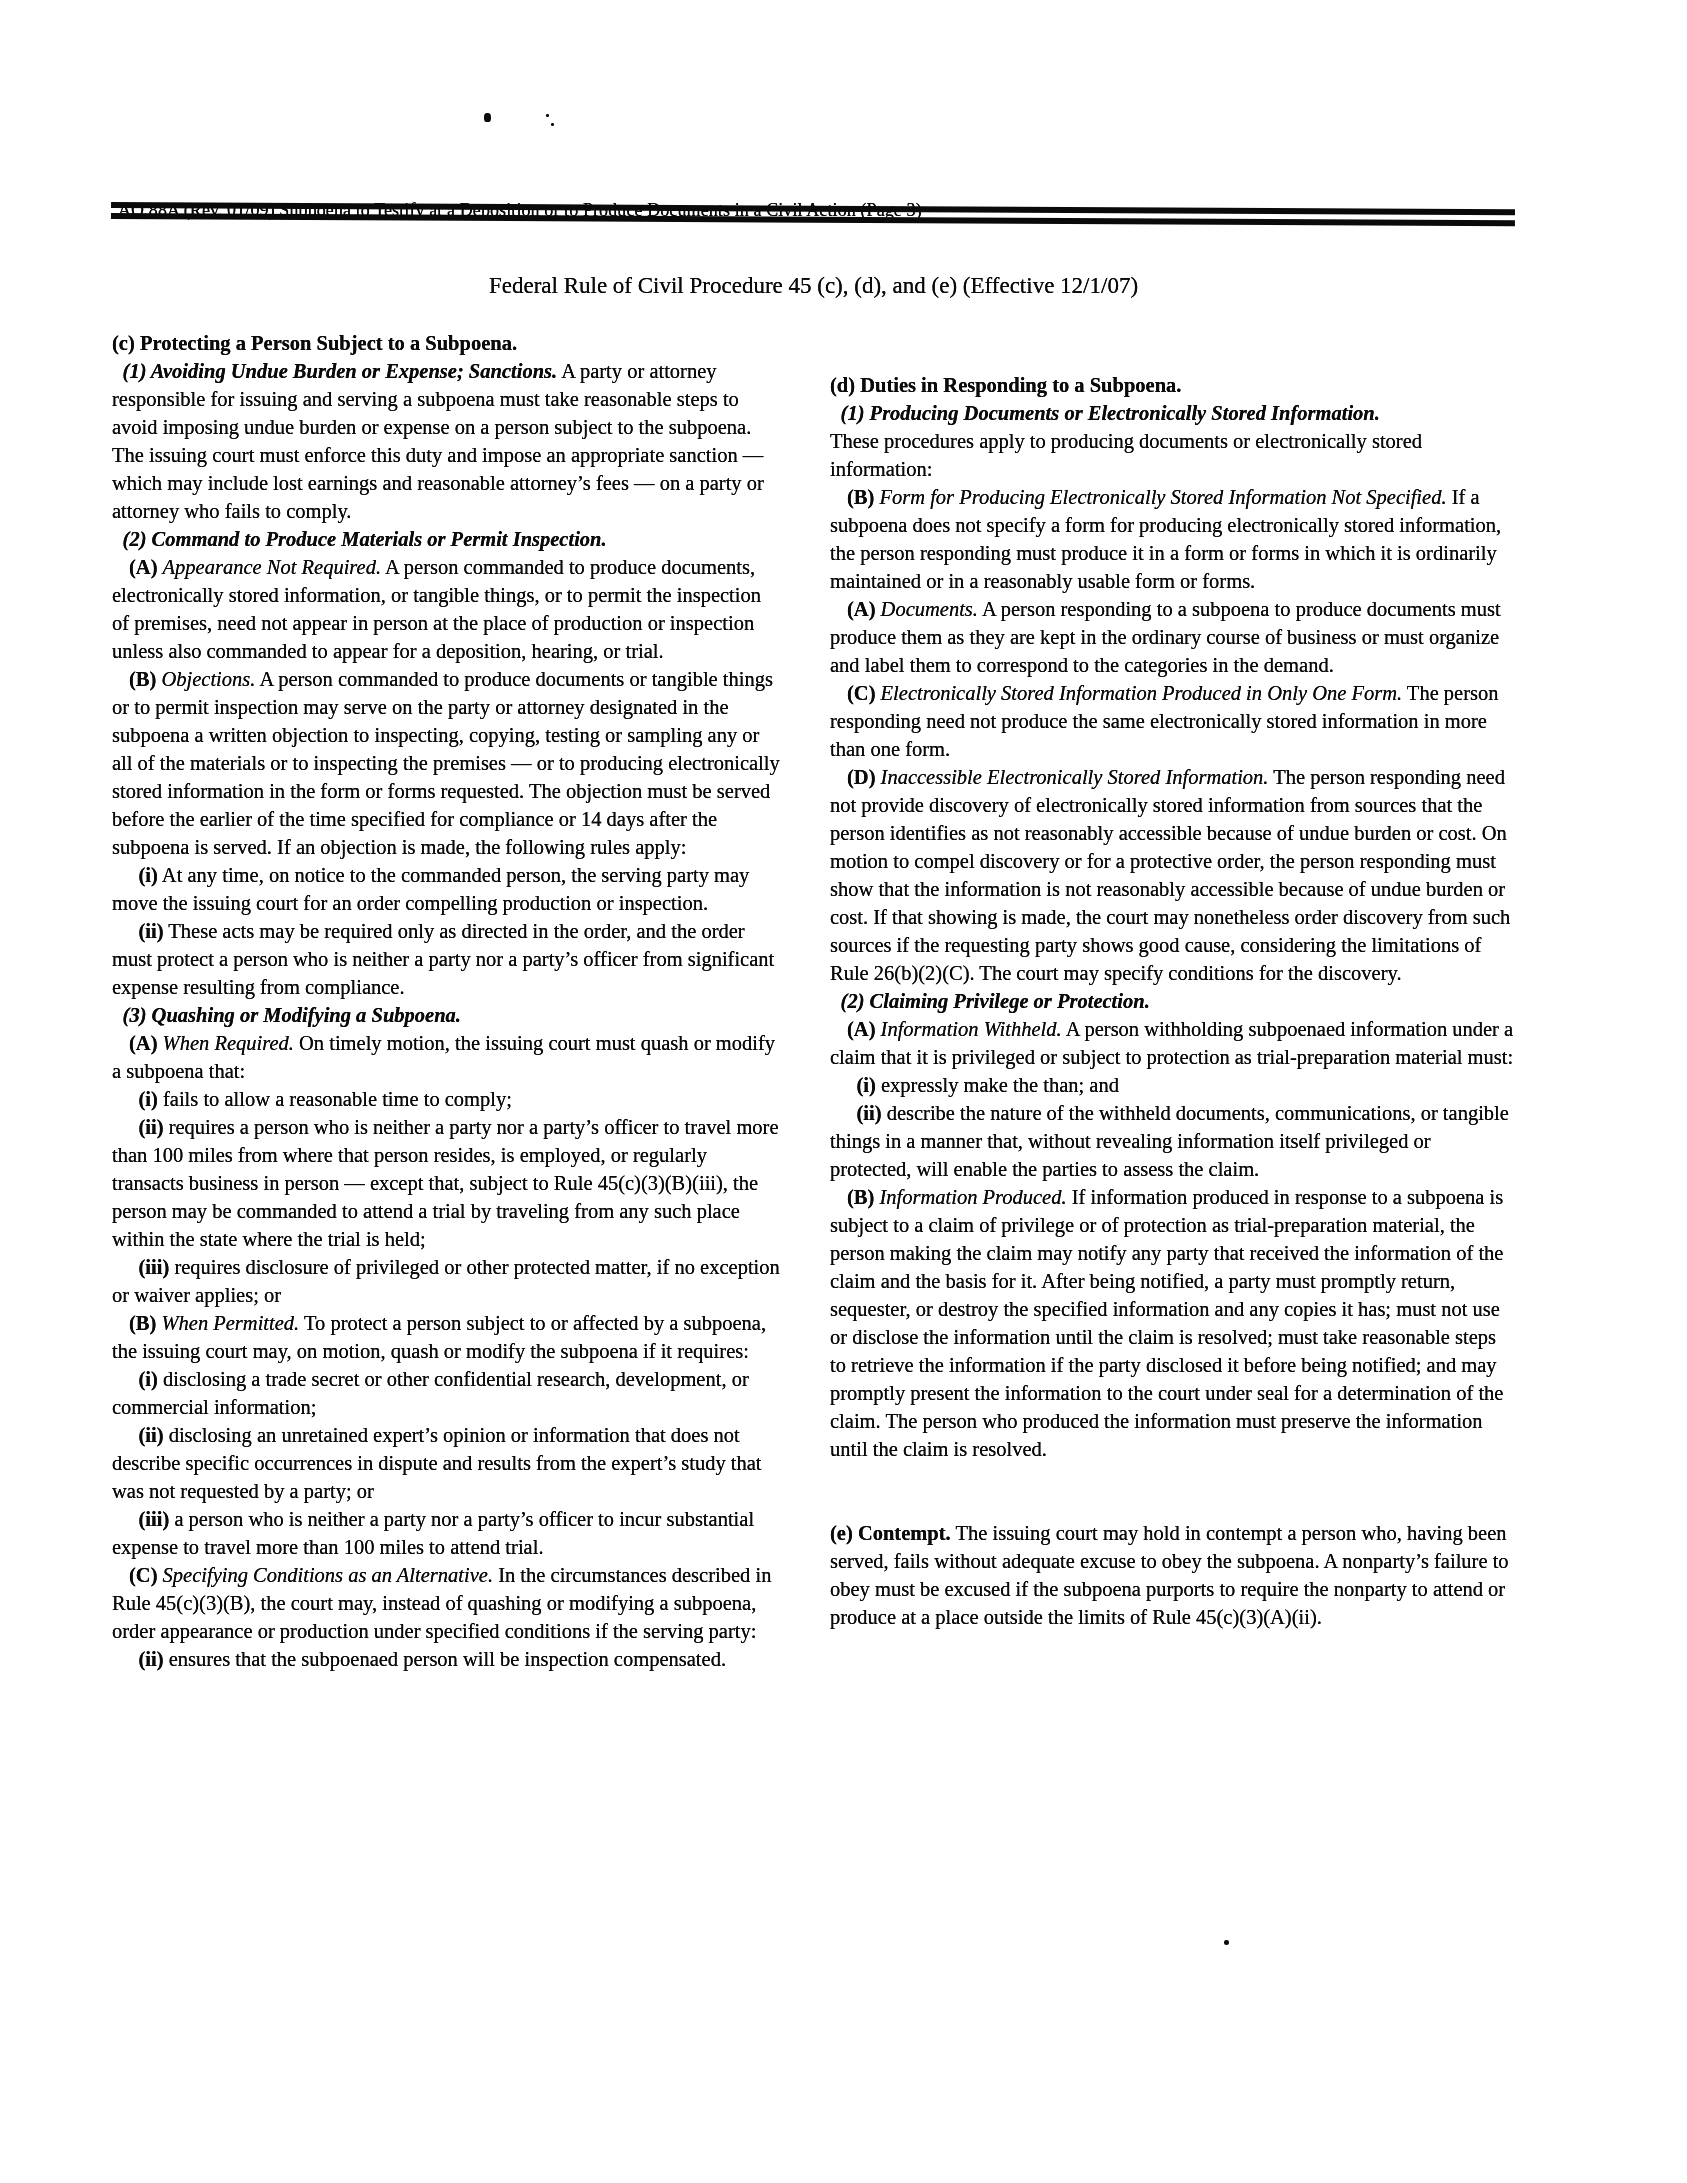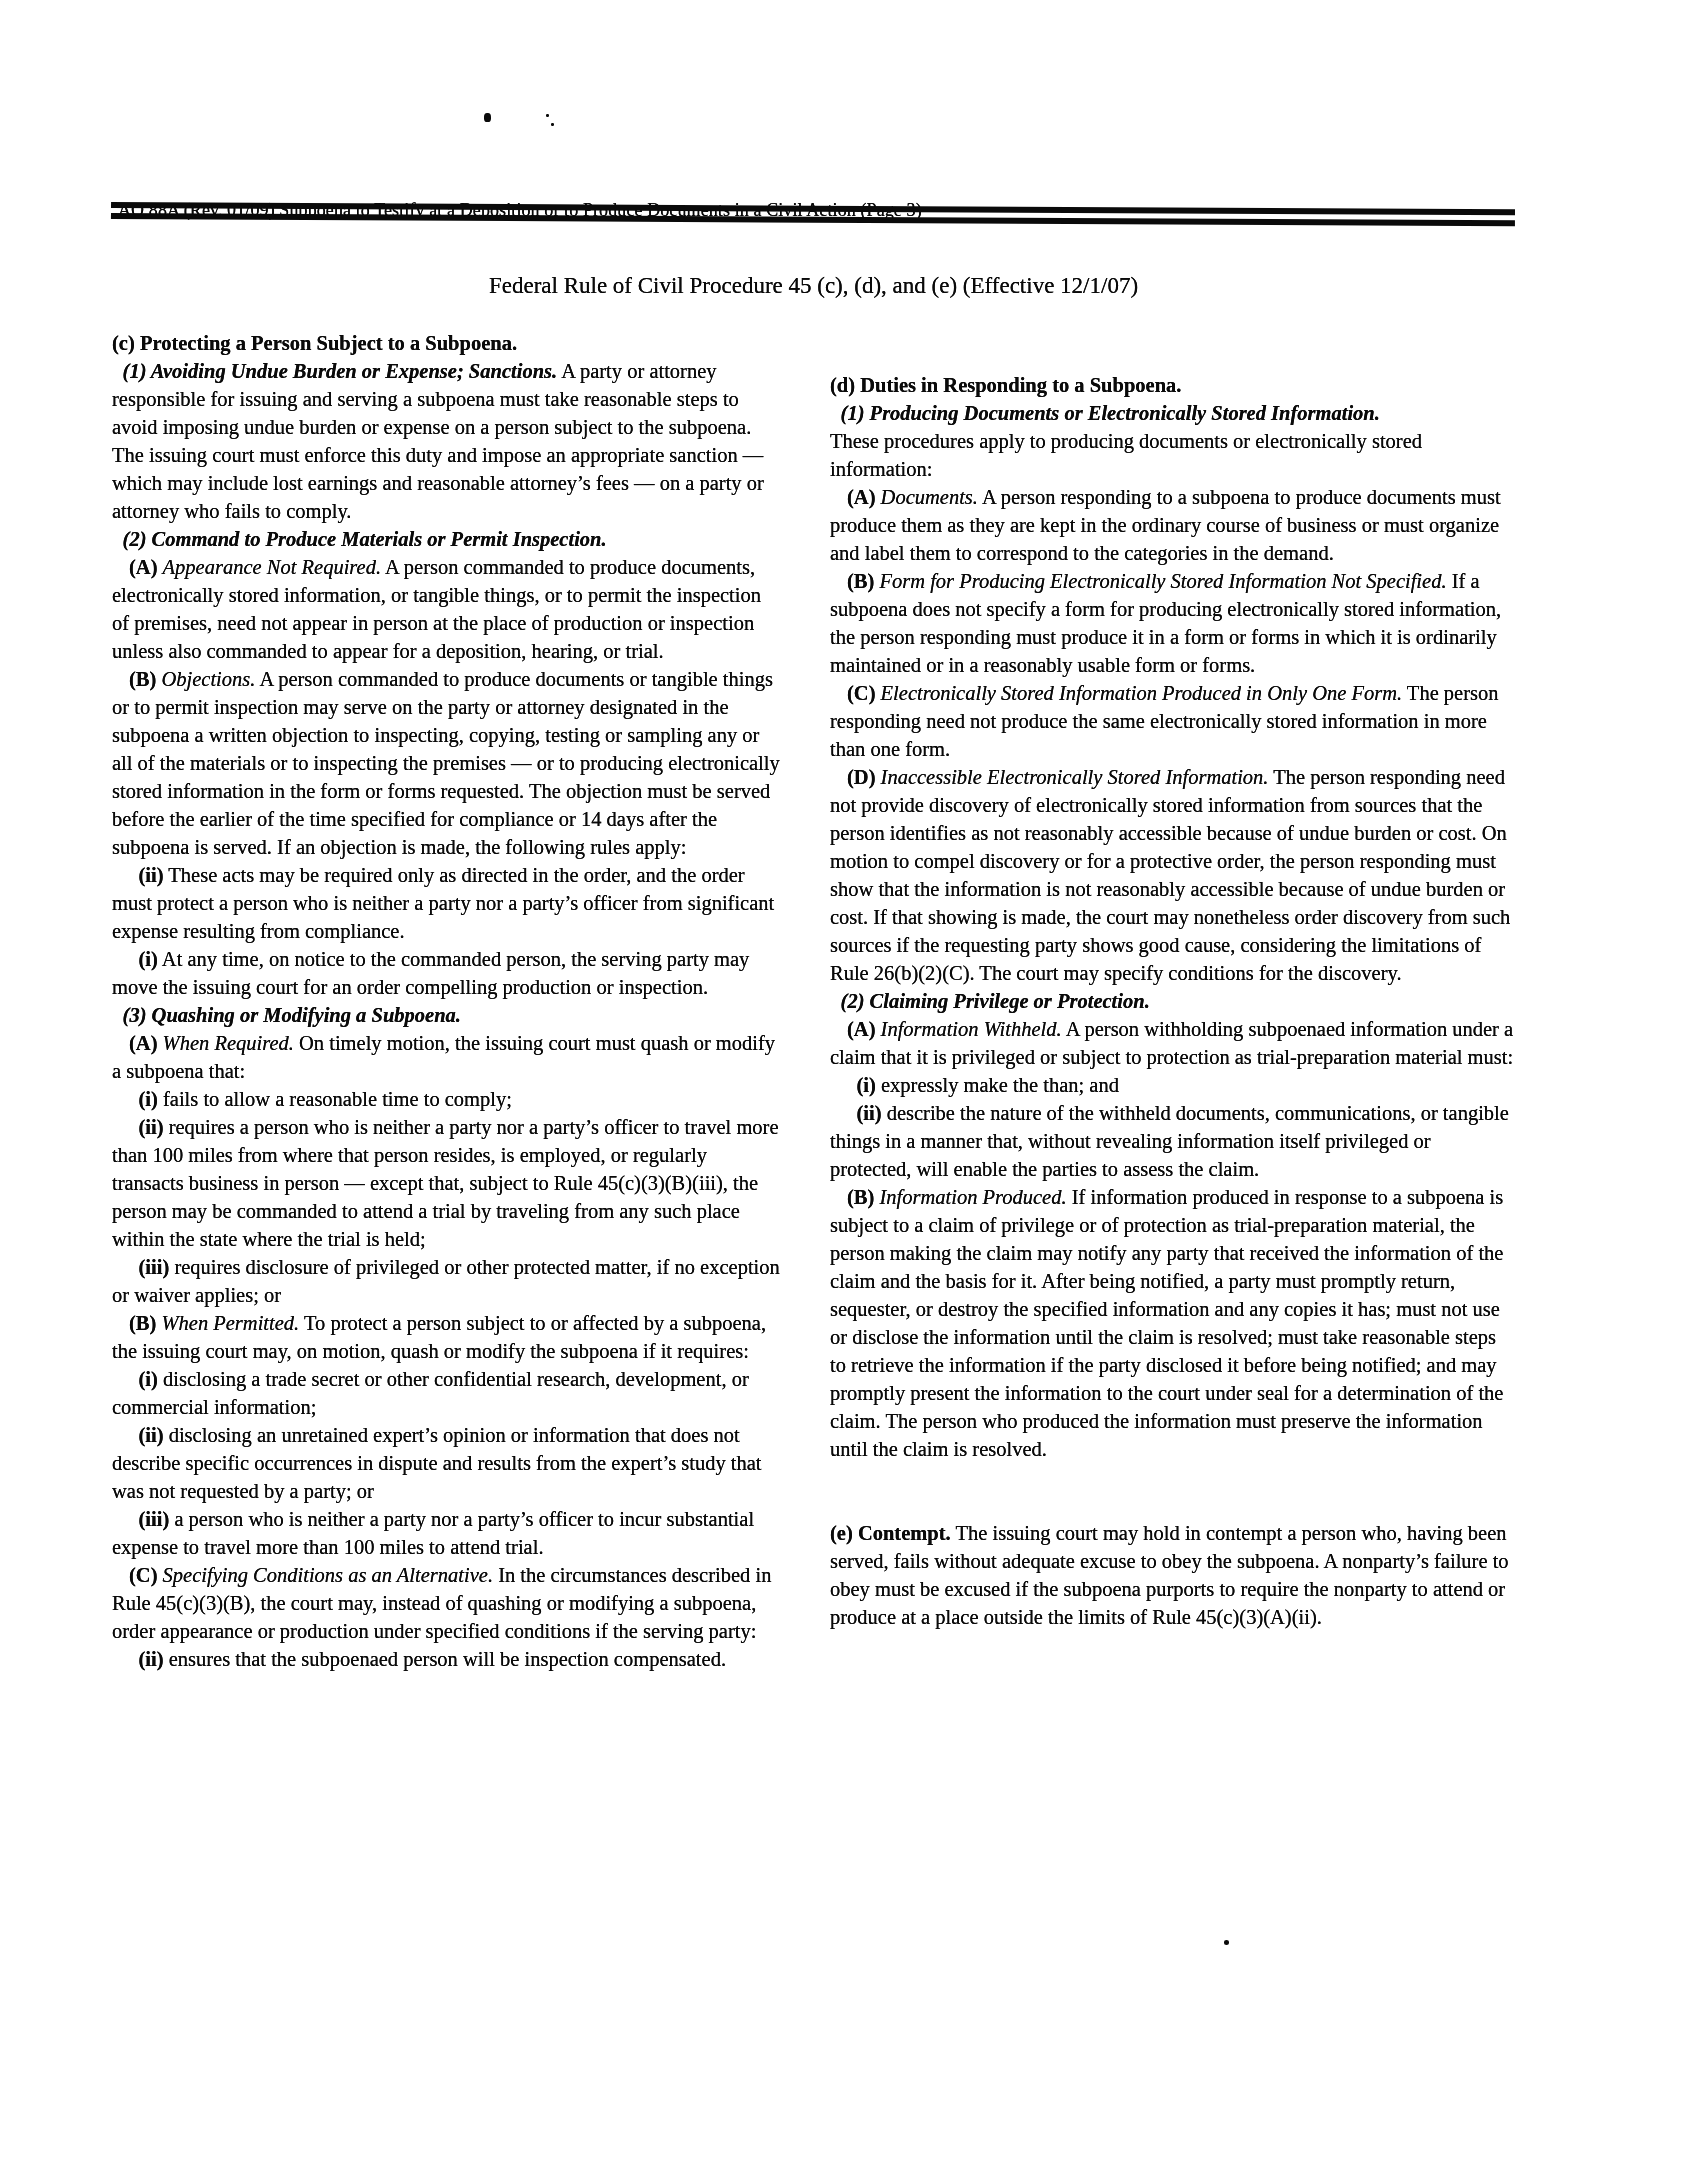--- a/index.html
+++ b/index.html
@@ -75,40 +75,40 @@
 
   <h1 class="doc-title">Federal Rule of Civil Procedure 45 (c), (d), and (e) (Effective 12/1/07)</h1>
 
   <div class="columns">
     <div class="col col-left">
         <p class="lvl0"><span class="b">(c) Protecting a Person Subject to a Subpoena.</span></p>
         <p class="lvl1"><span class="bi">(1) Avoiding Undue Burden or Expense; Sanctions.</span><span class="r"> A party or attorney responsible for issuing and serving a subpoena must take reasonable steps to avoid imposing undue burden or expense on a person subject to the subpoena. The issuing court must enforce this duty and impose an appropriate sanction — which may include lost earnings and reasonable attorney’s fees — on a party or attorney who fails to comply.</span></p>
         <p class="lvl1"><span class="bi">(2) Command to Produce Materials or Permit Inspection.</span></p>
         <p class="lvl2"><span class="b">(A) </span><span class="i">Appearance Not Required.</span><span class="r"> A person commanded to produce documents, electronically stored information, or tangible things, or to permit the inspection of premises, need not appear in person at the place of production or inspection unless also commanded to appear for a deposition, hearing, or trial.</span></p>
         <p class="lvl2"><span class="b">(B) </span><span class="i">Objections.</span><span class="r"> A person commanded to produce documents or tangible things or to permit inspection may serve on the party or attorney designated in the subpoena a written objection to inspecting, copying, testing or sampling any or all of the materials or to inspecting the premises — or to producing electronically stored information in the form or forms requested. The objection must be served before the earlier of the time specified for compliance or 14 days after the subpoena is served. If an objection is made, the following rules apply:</span></p>
+        <p class="lvl3"><span class="b">(i)</span><span class="r"> At any time, on notice to the commanded person, the serving party may move the issuing court for an order compelling production or inspection.</span></p>
         <p class="lvl3"><span class="b">(ii)</span><span class="r"> These acts may be required only as directed in the order, and the order must protect a person who is neither a party nor a party’s officer from significant expense resulting from compliance.</span></p>
-        <p class="lvl3"><span class="b">(i)</span><span class="r"> At any time, on notice to the commanded person, the serving party may move the issuing court for an order compelling production or inspection.</span></p>
         <p class="lvl1"><span class="bi">(3) Quashing or Modifying a Subpoena.</span></p>
         <p class="lvl2"><span class="b">(A) </span><span class="i">When Required.</span><span class="r"> On timely motion, the issuing court must quash or modify a subpoena that:</span></p>
         <p class="lvl3"><span class="b">(i)</span><span class="r"> fails to allow a reasonable time to comply;</span></p>
         <p class="lvl3"><span class="b">(ii)</span><span class="r"> requires a person who is neither a party nor a party’s officer to travel more than 100 miles from where that person resides, is employed, or regularly transacts business in person — except that, subject to Rule 45(c)(3)(B)(iii), the person may be commanded to attend a trial by traveling from any such place within the state where the trial is held;</span></p>
         <p class="lvl3"><span class="b">(iii)</span><span class="r"> requires disclosure of privileged or other protected matter, if no exception or waiver applies; or</span></p>
         <p class="lvl2"><span class="b">(B) </span><span class="i">When Permitted.</span><span class="r"> To protect a person subject to or affected by a subpoena, the issuing court may, on motion, quash or modify the subpoena if it requires:</span></p>
         <p class="lvl3"><span class="b">(i)</span><span class="r"> disclosing a trade secret or other confidential research, development, or commercial information;</span></p>
         <p class="lvl3"><span class="b">(ii)</span><span class="r"> disclosing an unretained expert’s opinion or information that does not describe specific occurrences in dispute and results from the expert’s study that was not requested by a party; or</span></p>
         <p class="lvl3"><span class="b">(iii)</span><span class="r"> a person who is neither a party nor a party’s officer to incur substantial expense to travel more than 100 miles to attend trial.</span></p>
         <p class="lvl2"><span class="b">(C) </span><span class="i">Specifying Conditions as an Alternative.</span><span class="r"> In the circumstances described in Rule 45(c)(3)(B), the court may, instead of quashing or modifying a subpoena, order appearance or production under specified conditions if the serving party:</span></p>
         <p class="lvl3"><span class="b">(ii)</span><span class="r"> ensures that the subpoenaed person will be inspection compensated.</span></p>
       </div>
     <div class="col col-right">
         <p class="lvl0"><span class="b">(d) Duties in Responding to a Subpoena.</span></p>
         <p class="lvl1"><span class="bi">(1) Producing Documents or Electronically Stored Information.</span></p>
         <p class="lvl0"><span class="r">These procedures apply to producing documents or electronically stored information:</span></p>
+        <p class="lvl2"><span class="b">(B) </span><span class="i">Form for Producing Electronically Stored Information Not Specified.</span><span class="r"> If a subpoena does not specify a form for producing electronically stored information, the person responding must produce it in a form or forms in which it is ordinarily maintained or in a reasonably usable form or forms.</span></p>
         <p class="lvl2"><span class="b">(A) </span><span class="i">Documents.</span><span class="r"> A person responding to a subpoena to produce documents must produce them as they are kept in the ordinary course of business or must organize and label them to correspond to the categories in the demand.</span></p>
-        <p class="lvl2"><span class="b">(B) </span><span class="i">Form for Producing Electronically Stored Information Not Specified.</span><span class="r"> If a subpoena does not specify a form for producing electronically stored information, the person responding must produce it in a form or forms in which it is ordinarily maintained or in a reasonably usable form or forms.</span></p>
         <p class="lvl2"><span class="b">(C) </span><span class="i">Electronically Stored Information Produced in Only One Form.</span><span class="r"> The person responding need not produce the same electronically stored information in more than one form.</span></p>
         <p class="lvl2"><span class="b">(D) </span><span class="i">Inaccessible Electronically Stored Information.</span><span class="r"> The person responding need not provide discovery of electronically stored information from sources that the person identifies as not reasonably accessible because of undue burden or cost. On motion to compel discovery or for a protective order, the person responding must show that the information is not reasonably accessible because of undue burden or cost. If that showing is made, the court may nonetheless order discovery from such sources if the requesting party shows good cause, considering the limitations of Rule 26(b)(2)(C). The court may specify conditions for the discovery.</span></p>
         <p class="lvl1"><span class="bi">(2) Claiming Privilege or Protection.</span></p>
         <p class="lvl2"><span class="b">(A) </span><span class="i">Information Withheld.</span><span class="r"> A person withholding subpoenaed information under a claim that it is privileged or subject to protection as trial-preparation material must:</span></p>
         <p class="lvl3"><span class="b">(i)</span><span class="r"> expressly make the than; and</span></p>
         <p class="lvl3"><span class="b">(ii)</span><span class="r"> describe the nature of the withheld documents, communications, or tangible things in a manner that, without revealing information itself privileged or protected, will enable the parties to assess the claim.</span></p>
         <p class="lvl2"><span class="b">(B) </span><span class="i">Information Produced.</span><span class="r"> If information produced in response to a subpoena is subject to a claim of privilege or of protection as trial-preparation material, the person making the claim may notify any party that received the information of the claim and the basis for it. After being notified, a party must promptly return, sequester, or destroy the specified information and any copies it has; must not use or disclose the information until the claim is resolved; must take reasonable steps to retrieve the information if the party disclosed it before being notified; and may promptly present the information to the court under seal for a determination of the claim. The person who produced the information must preserve the information until the claim is resolved.</span></p>
         <p class="lvl0 gap"><span class="b">(e) Contempt.</span><span class="r"> The issuing court may hold in contempt a person who, having been served, fails without adequate excuse to obey the subpoena. A nonparty’s failure to obey must be excused if the subpoena purports to require the nonparty to attend or produce at a place outside the limits of Rule 45(c)(3)(A)(ii).</span></p>
       </div>
   </div>

